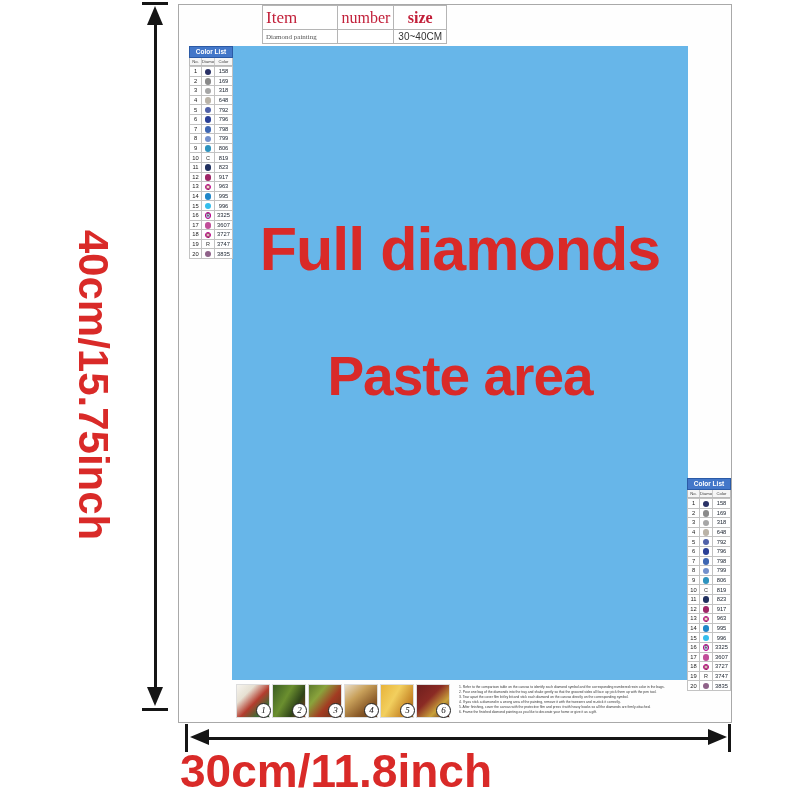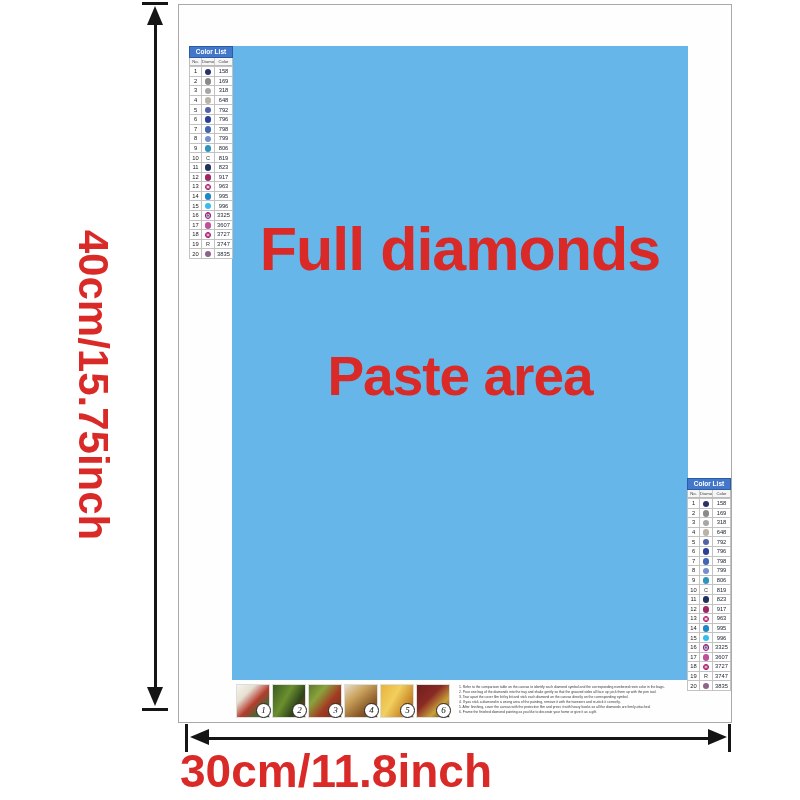--- a/index.html
+++ b/index.html
@@ -83,20 +83,34 @@
 <body>
 
 <div class="stage">
 
   <div class="abs sheet"></div>
 
   <div class="abs canvas-area" id="canvasArea" style="background: rgb(103, 182, 233);"></div>
   <div class="abs canvas-line1 red-text" style="color: rgb(217, 42, 40);">Full diamonds</div>
   <div class="abs canvas-line2 red-text" style="color: rgb(217, 42, 40);">Paste area</div>
 
+  <table class="abs item-table">
+    <tbody>
+        <tr class="hdr">
+      <td class="c-item col-item hdr-red" style="color: rgb(194, 32, 58);">Item</td>
+      <td class="c-num col-num hdr-red" style="color: rgb(194, 32, 58);">number</td>
+      <td class="c-size col-size hdr-red" style="color: rgb(194, 32, 58);">size</td>
+    </tr>
+    <tr class="dat">
+      <td class="c-item">Diamond painting</td>
+      <td class="c-num"></td>
+      <td class="c-size">30~40CM</td>
+    </tr>
+  </tbody>
+    </table>
 
   <div class="abs clist" style="left:189px;top:46px;">
     <div class="clist-title list-hdr" style="background: rgb(67, 119, 201);">Color List</div>
     <div class="clist-sub">
       <span class="s-no">No.</span>
       <span class="s-dia">Diamond</span>
       <span class="s-col">Color</span>
     </div>
     <table>
         <tbody>

